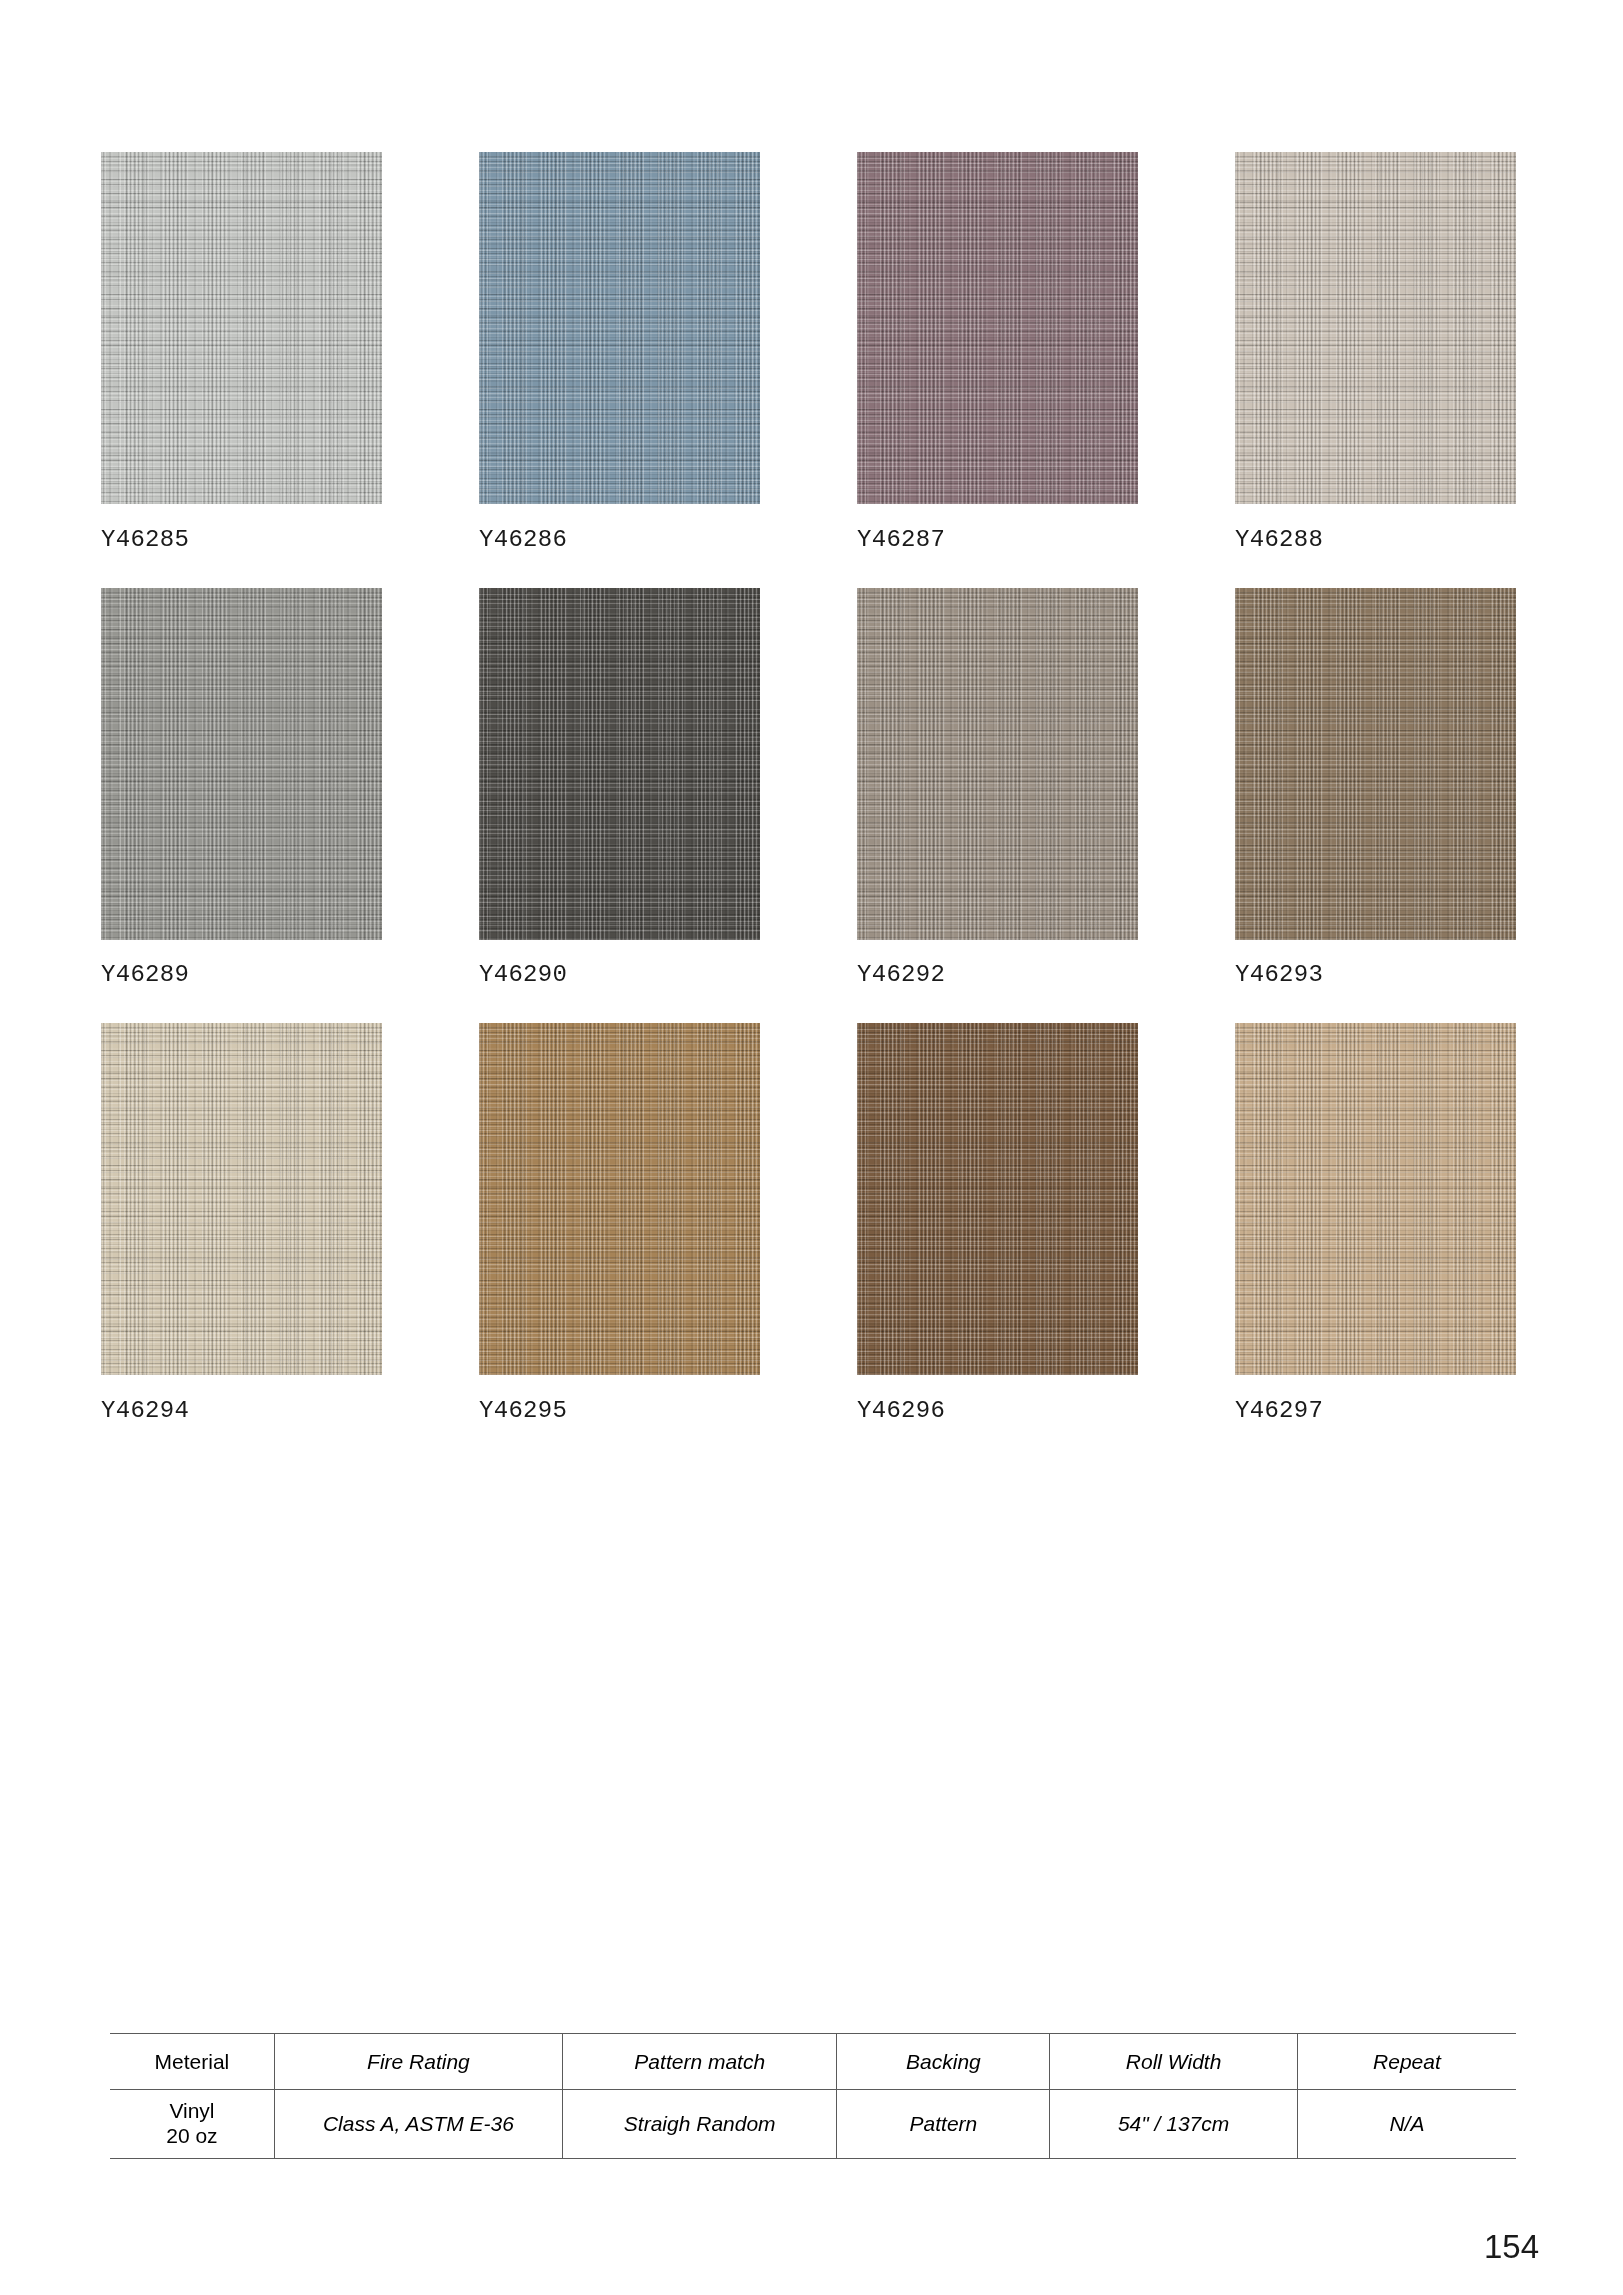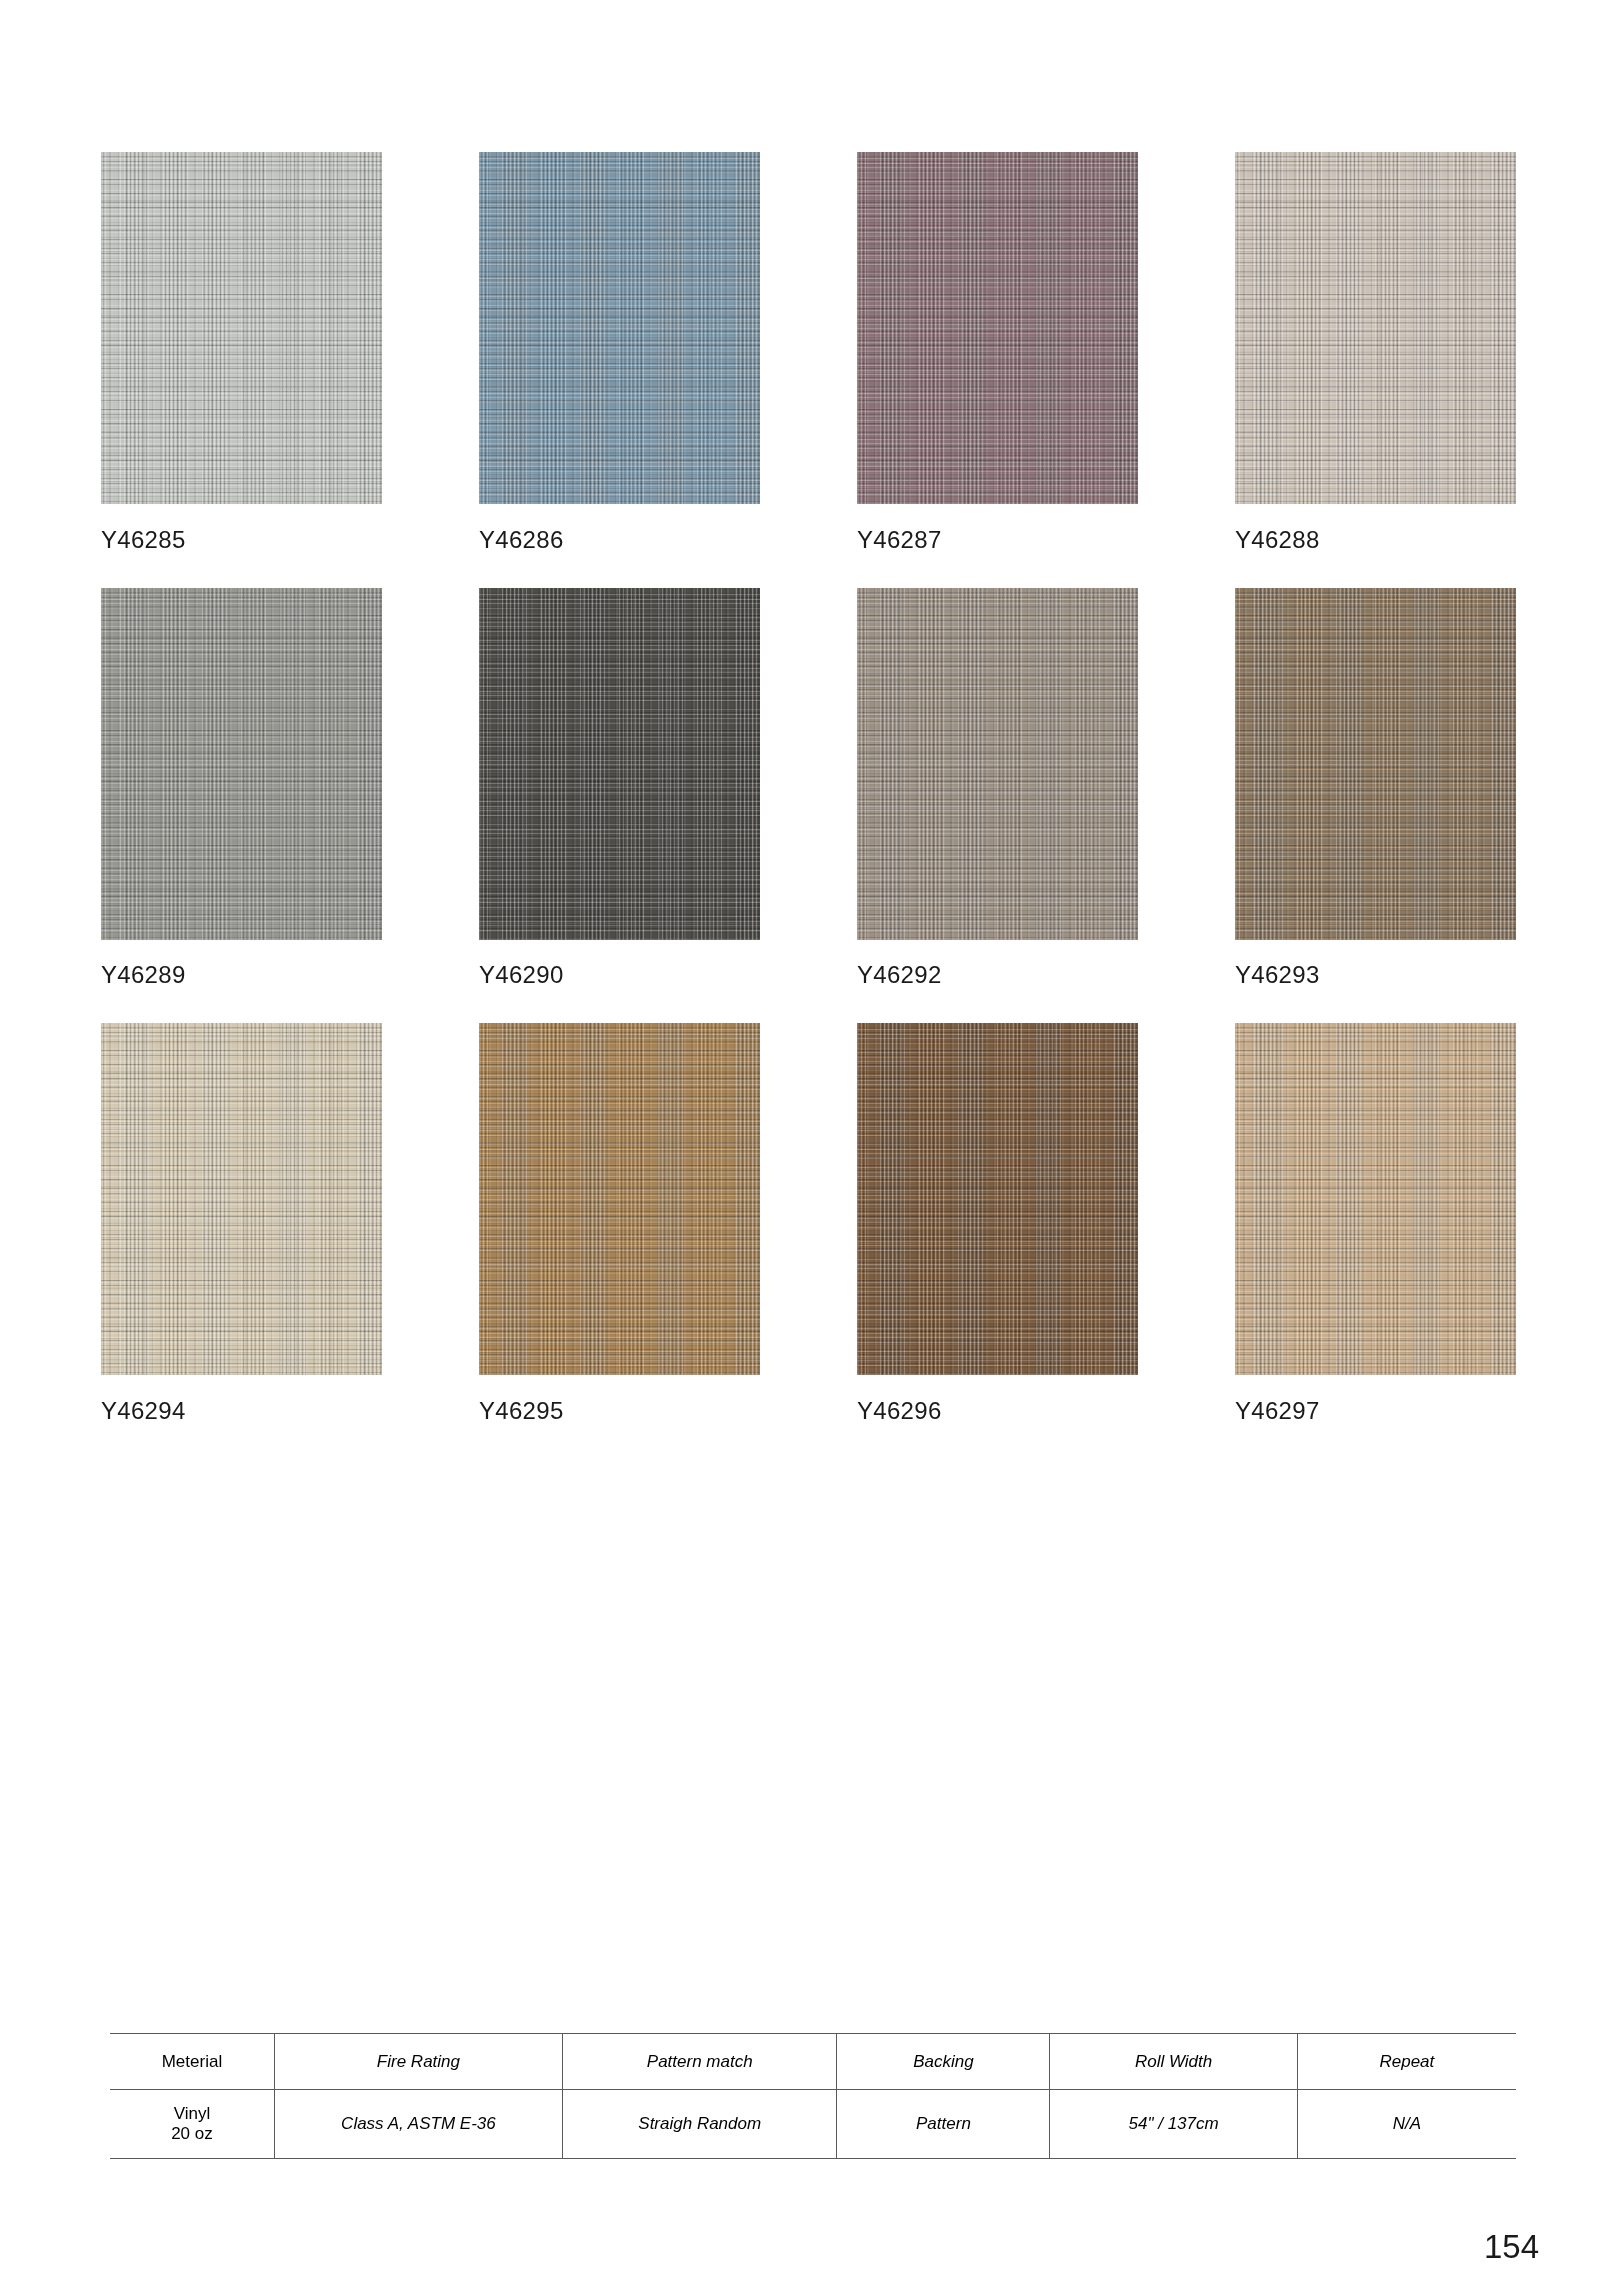--- a/index.html
+++ b/index.html
@@ -87,34 +87,35 @@
         rgba(0,0,0,0.00) 7.2px);
     pointer-events: none;
   }
 
   .swatch-label {
     margin-top: 23.6px;
     font-size: 24px;
     letter-spacing: 0.3px;
     line-height: 1;
     color: #1a1a1a;
+    font-family: Liberation Mono, monospace;
   }
 
   
   #spec-table {
     position: absolute;
     left: 110px;
     top: 2033px;
     width: 1406px;
     border-collapse: collapse;
   }
   #spec-table td {
     text-align: center;
     vertical-align: middle;
-    font-size: 17px;
+    font-size: 21px;
     color: #000;
     padding: 0;
   }
   #spec-table .hdr-row td {
     height: 55px;
     border-top: 1.3px solid #5a5a5a;
     border-bottom: 1.3px solid #5a5a5a;
   }
   #spec-table .val-row td {
     height: 68px;

